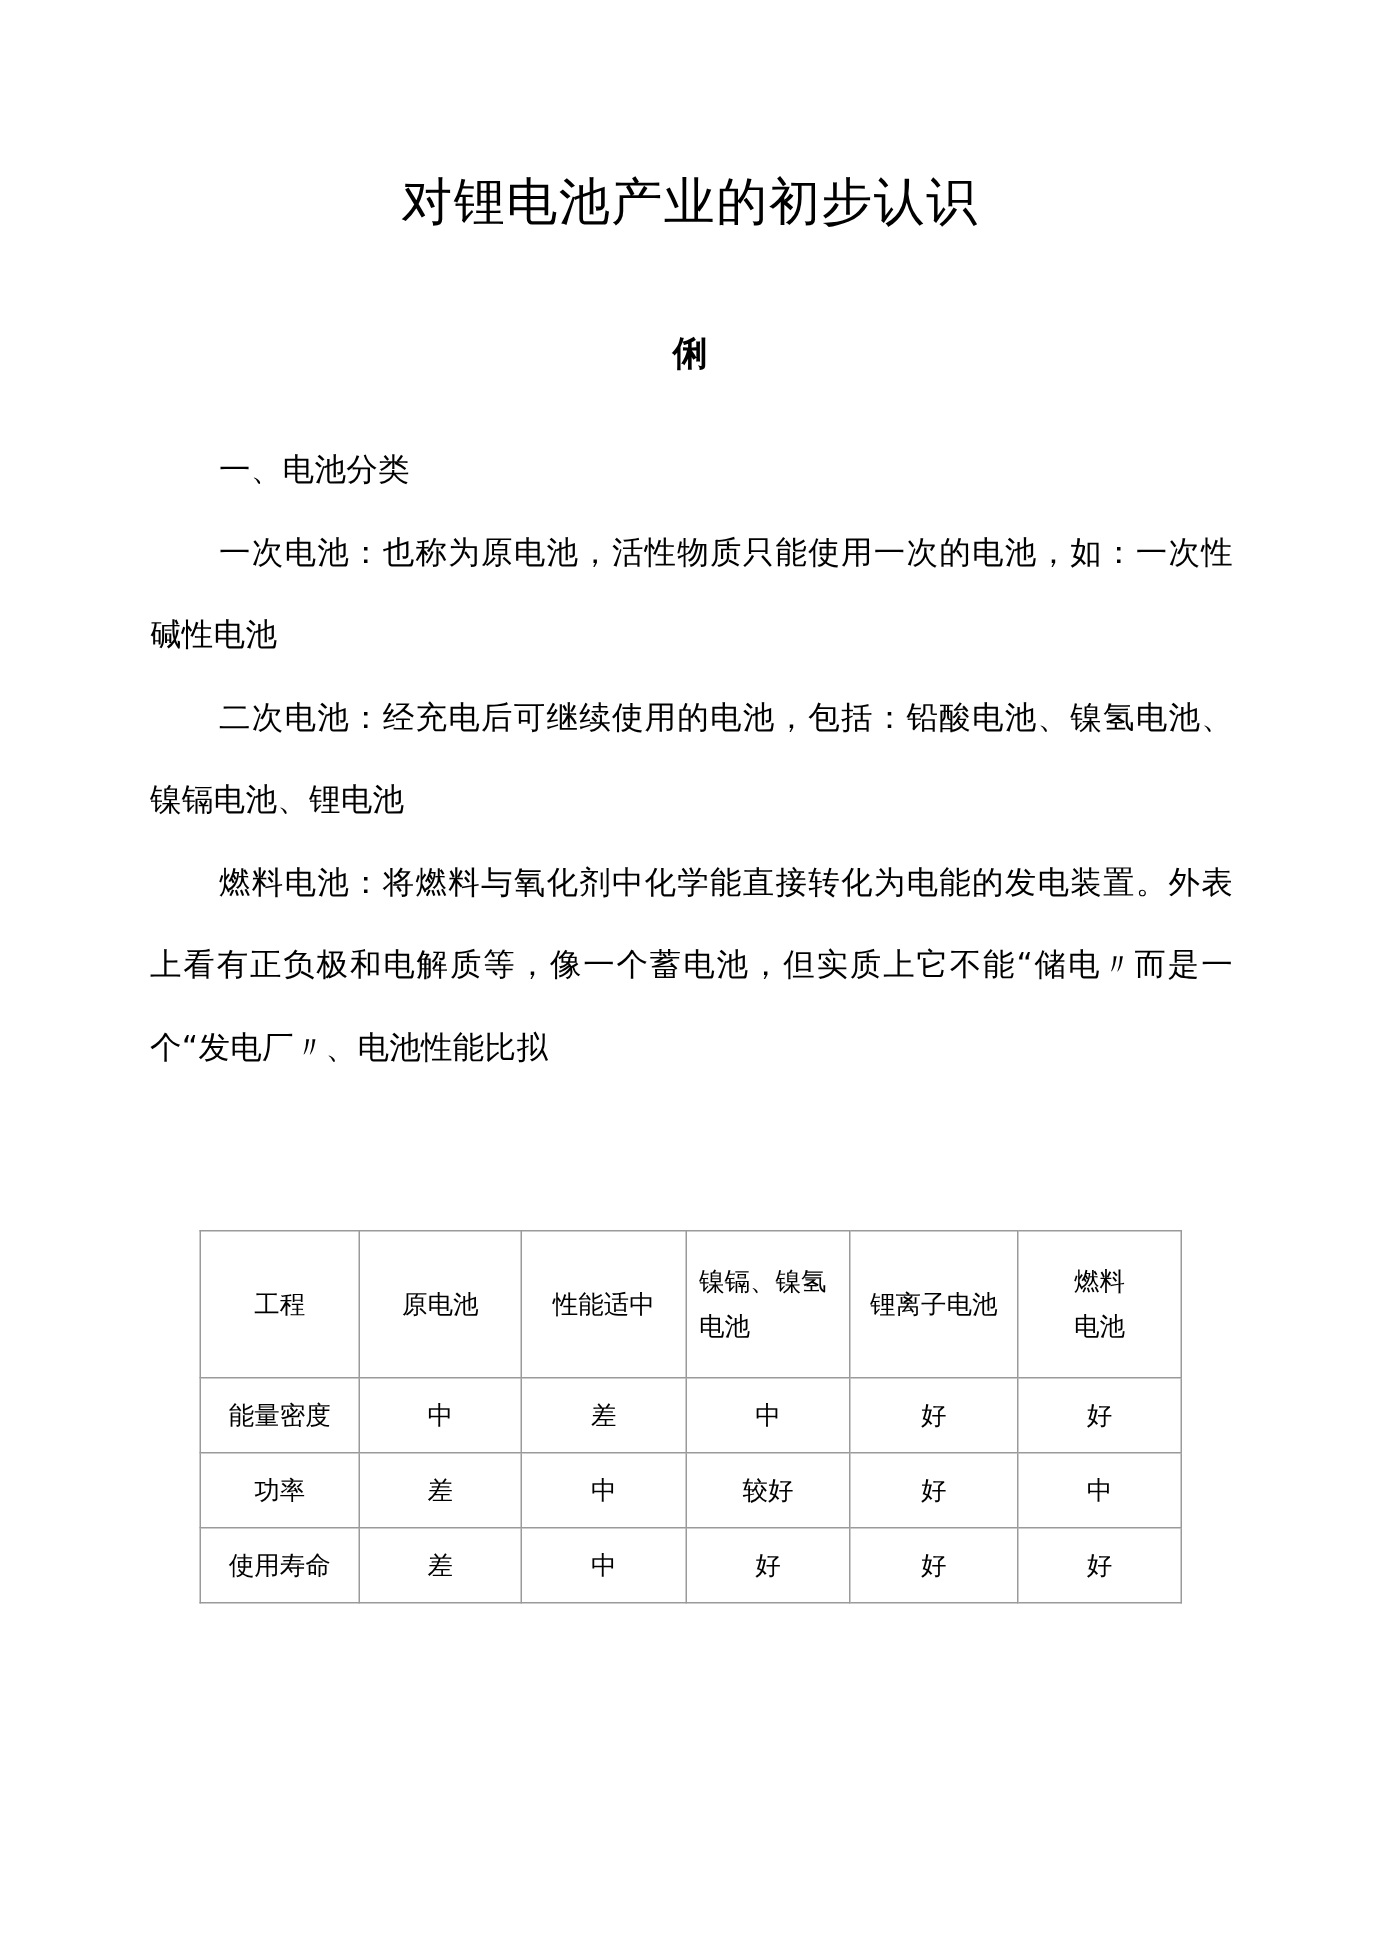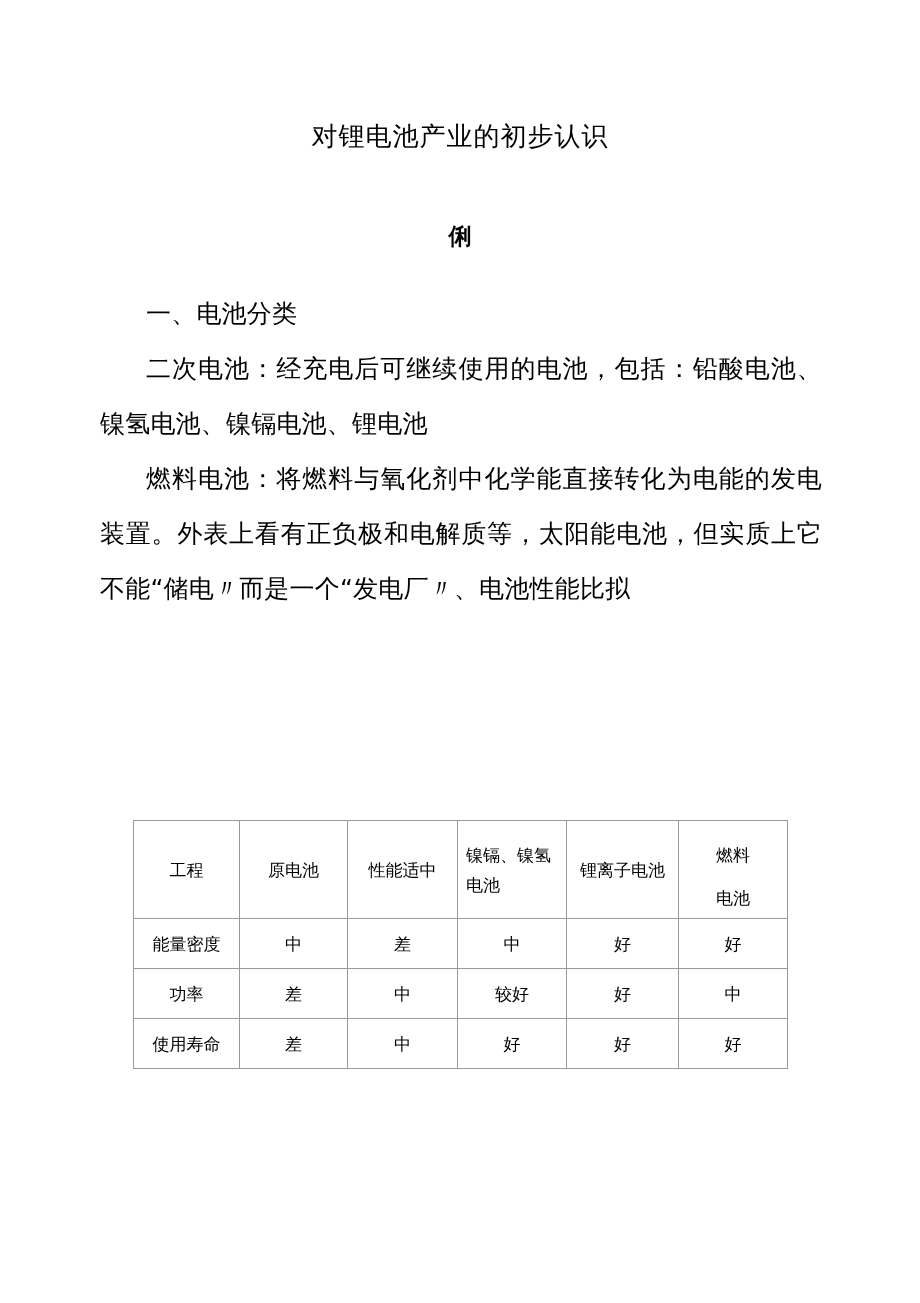--- a/index.html
+++ b/index.html
@@ -24,22 +24,22 @@
     background: #fff;
   }
 
   
   .doc-title {
     position: absolute;
     left: 100px;
     top: 113px;
     width: 720px;
     text-align: center;
-    font-family: Liberation Sans, sans-serif;
-    font-size: 26px;
+    font-family: Liberation Serif, serif;
+    font-size: 34px;
     line-height: 46px;
     letter-spacing: 1px;
     font-weight: 400;
     white-space: nowrap;
   }
 
   .doc-subtitle {
     position: absolute;
     left: 100px;
     top: 219px;
@@ -54,21 +54,21 @@
   
   .body-block {
     position: absolute;
     left: 100px;
     top: 286px;
     width: 722px;
   }
 
   .para {
     font-family: "DejaVu Sans", "Liberation Sans", sans-serif;
-    font-size: 25px;
+    font-size: 21px;
     line-height: 55px;
     text-align: justify;
     text-justify: inter-ideograph;
     text-indent: 46px;
     margin: 0;
     letter-spacing: 0.2px;
     word-break: break-all;
   }
 
   
@@ -98,39 +98,40 @@
   .c1 { width: 106px; }
   .c2 { width: 108px; }
   .c3 { width: 110px; }
   .c4 { width: 109px; }
   .c5 { width: 112px; }
   .c6 { width: 109px; }
 
   
   td.align-left { text-align: left; padding-left: 8px; }
   td.wrap2 { text-align: center; }
-  td.wrap2 .l1, td.wrap2 .l2 { display: block; margin-top: 13px; }
+  td.wrap2 .l1, td.wrap2 .l2 { display: block; }
 </style>
 </head>
 <body>
 
 <div class="page">
 
   <div class="doc-title">对锂电池产业的初步认识</div>
 
   <div class="doc-subtitle">俐</div>
 
   <div class="body-block">
     <p class="para">一、电池分类</p>
 
+    <p class="para">一次电池：也称为原电池，活性物质只能使用一次的电池，如：一次性碱性电池</p>
 
     <p class="para">二次电池：经充电后可继续使用的电池，包括：铅酸电池、镍氢电池、镍镉电池、锂电池</p>
 
 
-    <p class="para">燃料电池：将燃料与氧化剂中化学能直接转化为电能的发电装置。外表上看有正负极和电解质等，太阳能电池，但实质上它不能“储电〃而是一个“发电厂〃、电池性能比拟</p>
+    <p class="para">燃料电池：将燃料与氧化剂中化学能直接转化为电能的发电装置。外表上看有正负极和电解质等，像一个蓄电池，但实质上它不能“储电〃而是一个“发电厂〃、电池性能比拟</p>
   </div>
 
   <table class="cmp-table">
     <colgroup>
       <col class="c1">
         <col class="c2">
         <col class="c3">
       <col class="c4">
         <col class="c5">
         <col class="c6">

